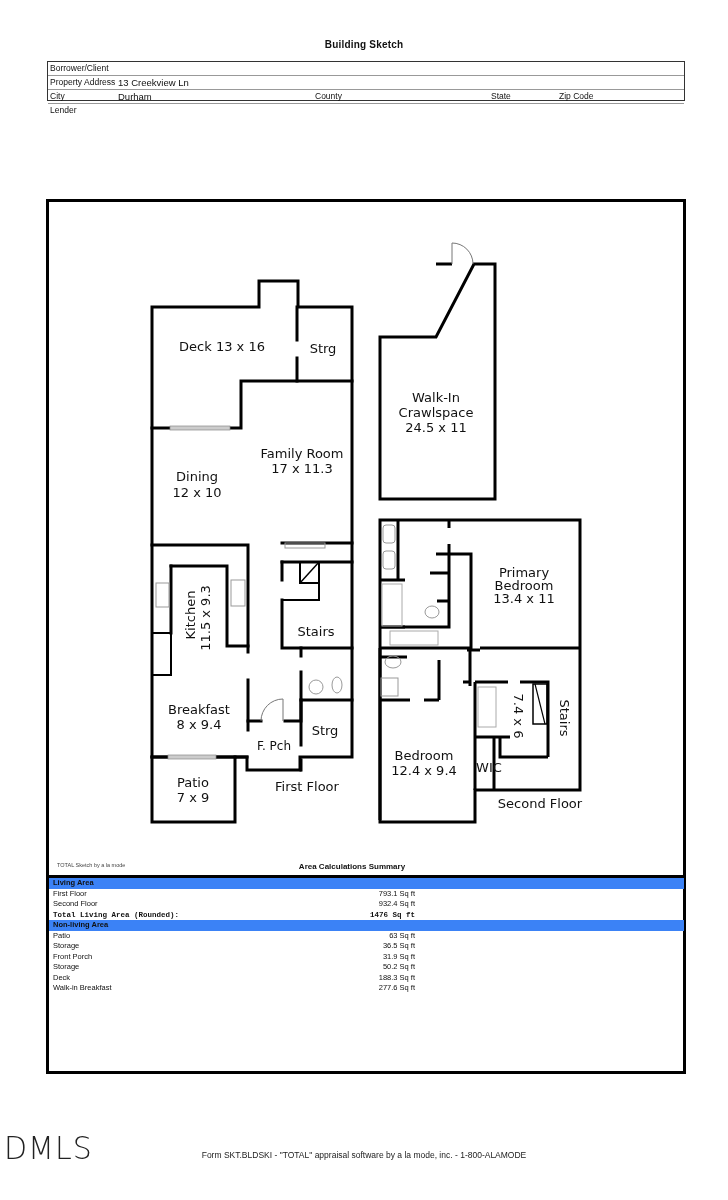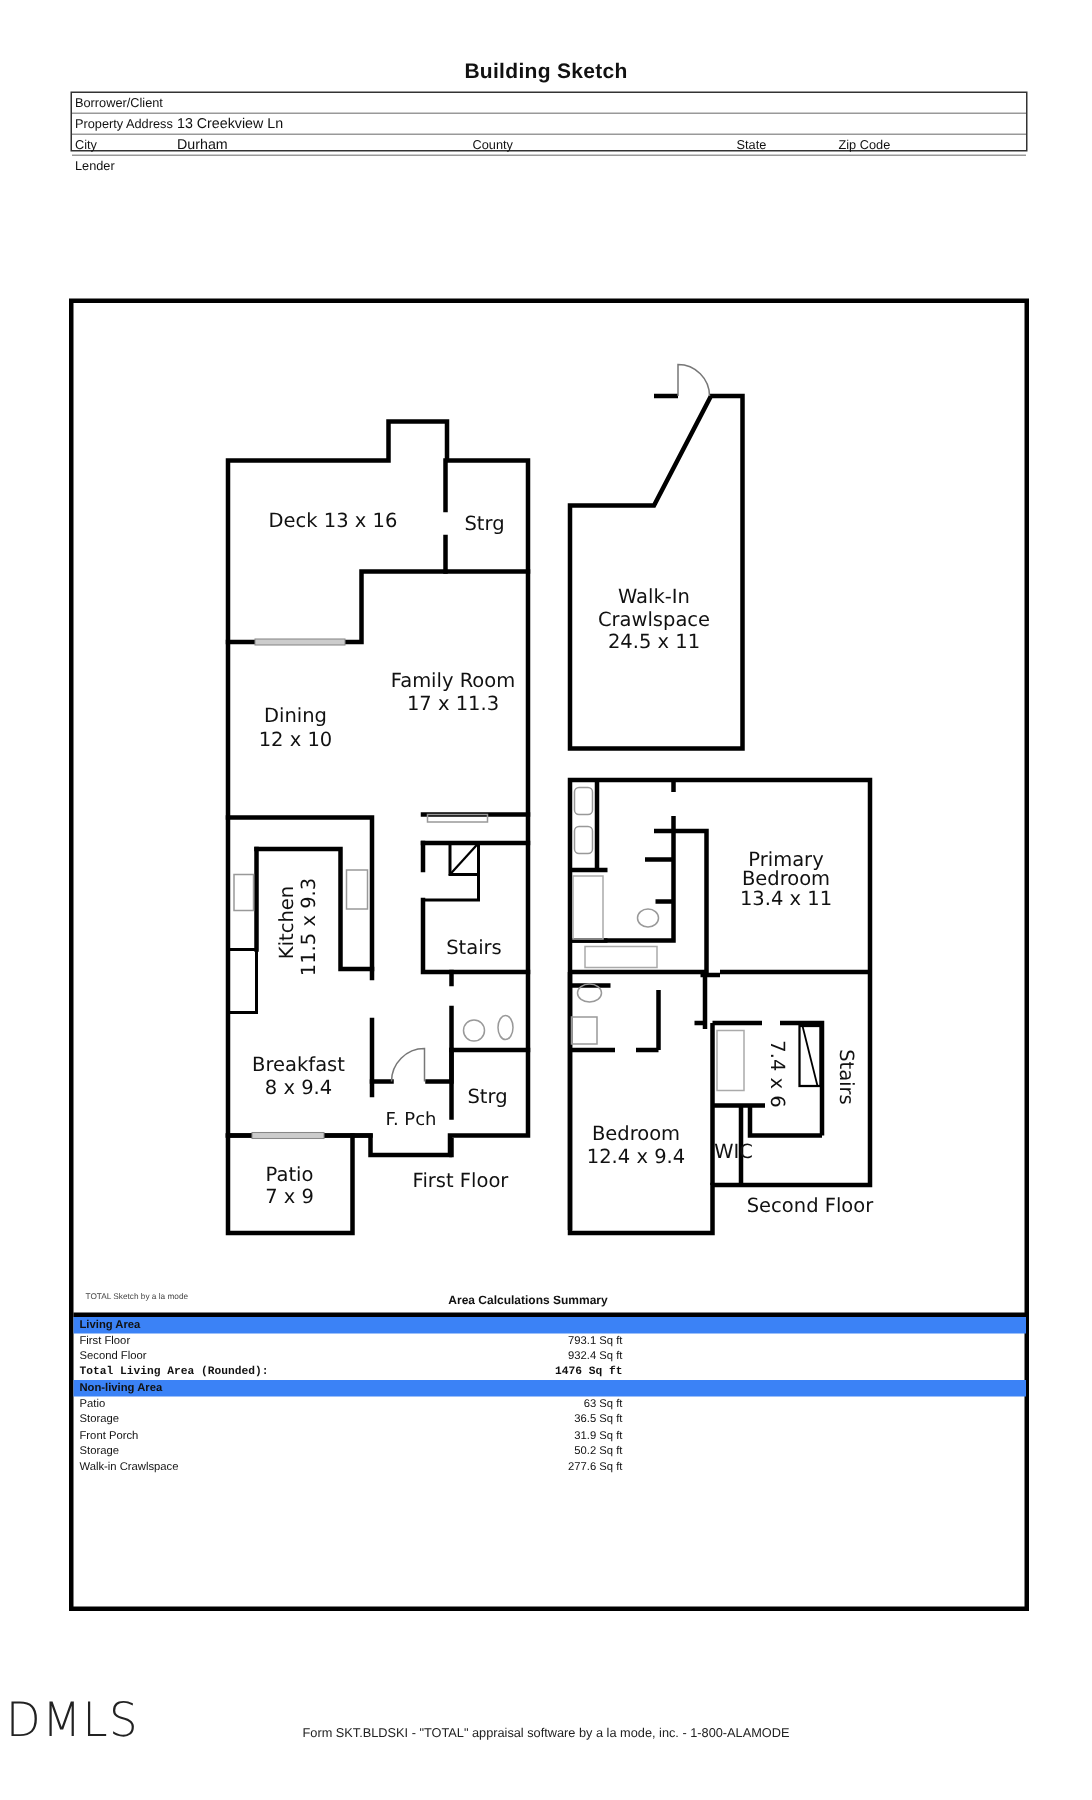--- a/index.html
+++ b/index.html
@@ -1,17 +1,17 @@
 <!DOCTYPE html>
 <html><head>
 <meta charset="utf-8">
 <style>
   html, body { margin:0; padding:0; background:#ffffff; }
   body { width:728px; height:1200px; position:relative; overflow:hidden; font-family:"Liberation Sans", sans-serif; color:#111; }
-  .title { position:absolute; left:0; width:728px; top:39px; text-align:center; font-size:14px; font-weight:bold; letter-spacing:0.2px; }
+  .title { position:absolute; left:0; width:728px; top:39px; text-align:center; font-size:10px; font-weight:bold; letter-spacing:0.2px; }
   .info { position:absolute; left:47px; top:61px; width:638px; height:40px; border:1px solid #333; box-sizing:border-box; }
   .info-row { position:relative; height:13px; border-bottom:1px solid #999; font-size:8.5px; line-height:13px; }
   .info-row:last-child { border-bottom:none; }
   .info-row span { position:absolute; top:0; }
   .frame { position:absolute; left:46px; top:199px; width:640px; height:875px; border:3px solid #000; box-sizing:border-box; }
   .plan { position:absolute; left:0; top:0; }
   .room-label { font-family:"DejaVu Sans", sans-serif; font-size:13px; fill:#111; }
   .small-credit { position:absolute; left:57px; top:862px; font-size:5.5px; color:#444; }
   .sum-title { position:absolute; left:0; width:704px; top:862px; text-align:center; font-size:8px; font-weight:bold; }
   .sum-table { position:absolute; left:49px; top:875px; width:635px; border-top:3px solid #000; box-sizing:border-box; }
@@ -183,19 +183,23 @@
   </div>
   <div class="sum-row">
     <span class="lbl">Front Porch</span>
     <span class="val">31.9 Sq ft</span>
   </div>
   <div class="sum-row">
     <span class="lbl">Storage</span>
     <span class="val">50.2 Sq ft</span>
   </div>
   <div class="sum-row">
-    <span class="lbl">Walk-in Crawlspace</span>
+    <span class="lbl">Deck</span>
+    <span class="val">188.3 Sq ft</span>
+  </div>
+  <div class="sum-row">
+    <span class="lbl">Walk-in Breakfast</span>
     <span class="val">277.6 Sq ft</span>
   </div>
 </div>
 
 <div class="logo">DMLS</div>
 <div class="footer">Form SKT.BLDSKI - "TOTAL" appraisal software by a la mode, inc. - 1-800-ALAMODE</div>
 
 </body></html>

